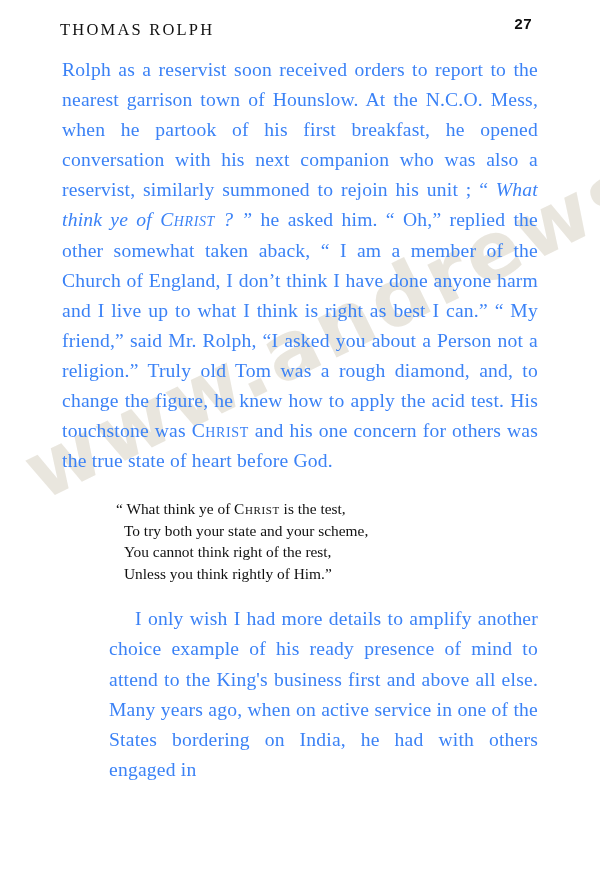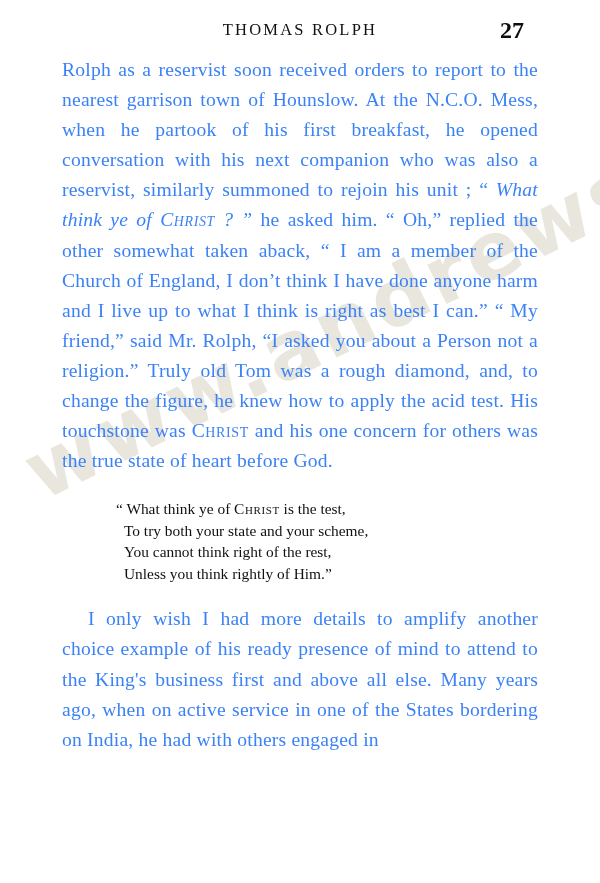--- a/index.html
+++ b/index.html
@@ -59,55 +59,56 @@
     left: 60px;
     top: 20px;
     width: 480px;
     height: 28px;
   }
   .head-title {
     position: absolute;
     left: 0;
     right: 0;
     top: 0;
-    text-align: center;
     font-size: 16.5px;
     letter-spacing: 2.2px;
     font-variant: small-caps;
     text-transform: uppercase;
     font-weight: 400;
     color: #111;
   }
   .head-page {
     position: absolute;
-    right: 16px;
+    right: 8px;
     top: -3px;
-    font-size: 24px;
+    font-size: 15px;
     font-weight: 700;
     color: #0d0d0d;
+    font-family: Liberation Mono, monospace;
   }
 
   .body-text {
     position: absolute;
     left: 62px;
     top: 55px;
     width: 476px;
   }
 
   p.para {
     margin: 0;
     font-size: 19.6px;
     line-height: 30.1px;
     text-align: justify;
     text-align-last: left;
     color: #3b82f6;
     letter-spacing: 0.2px;
   }
   p.para.indent {
     text-indent: 26px;
+    margin-left: 47px;
   }
   .sc {
     font-variant: small-caps;
     letter-spacing: 0.6px;
   }
   .it {
     font-style: italic;
   }
 
   .verse {

